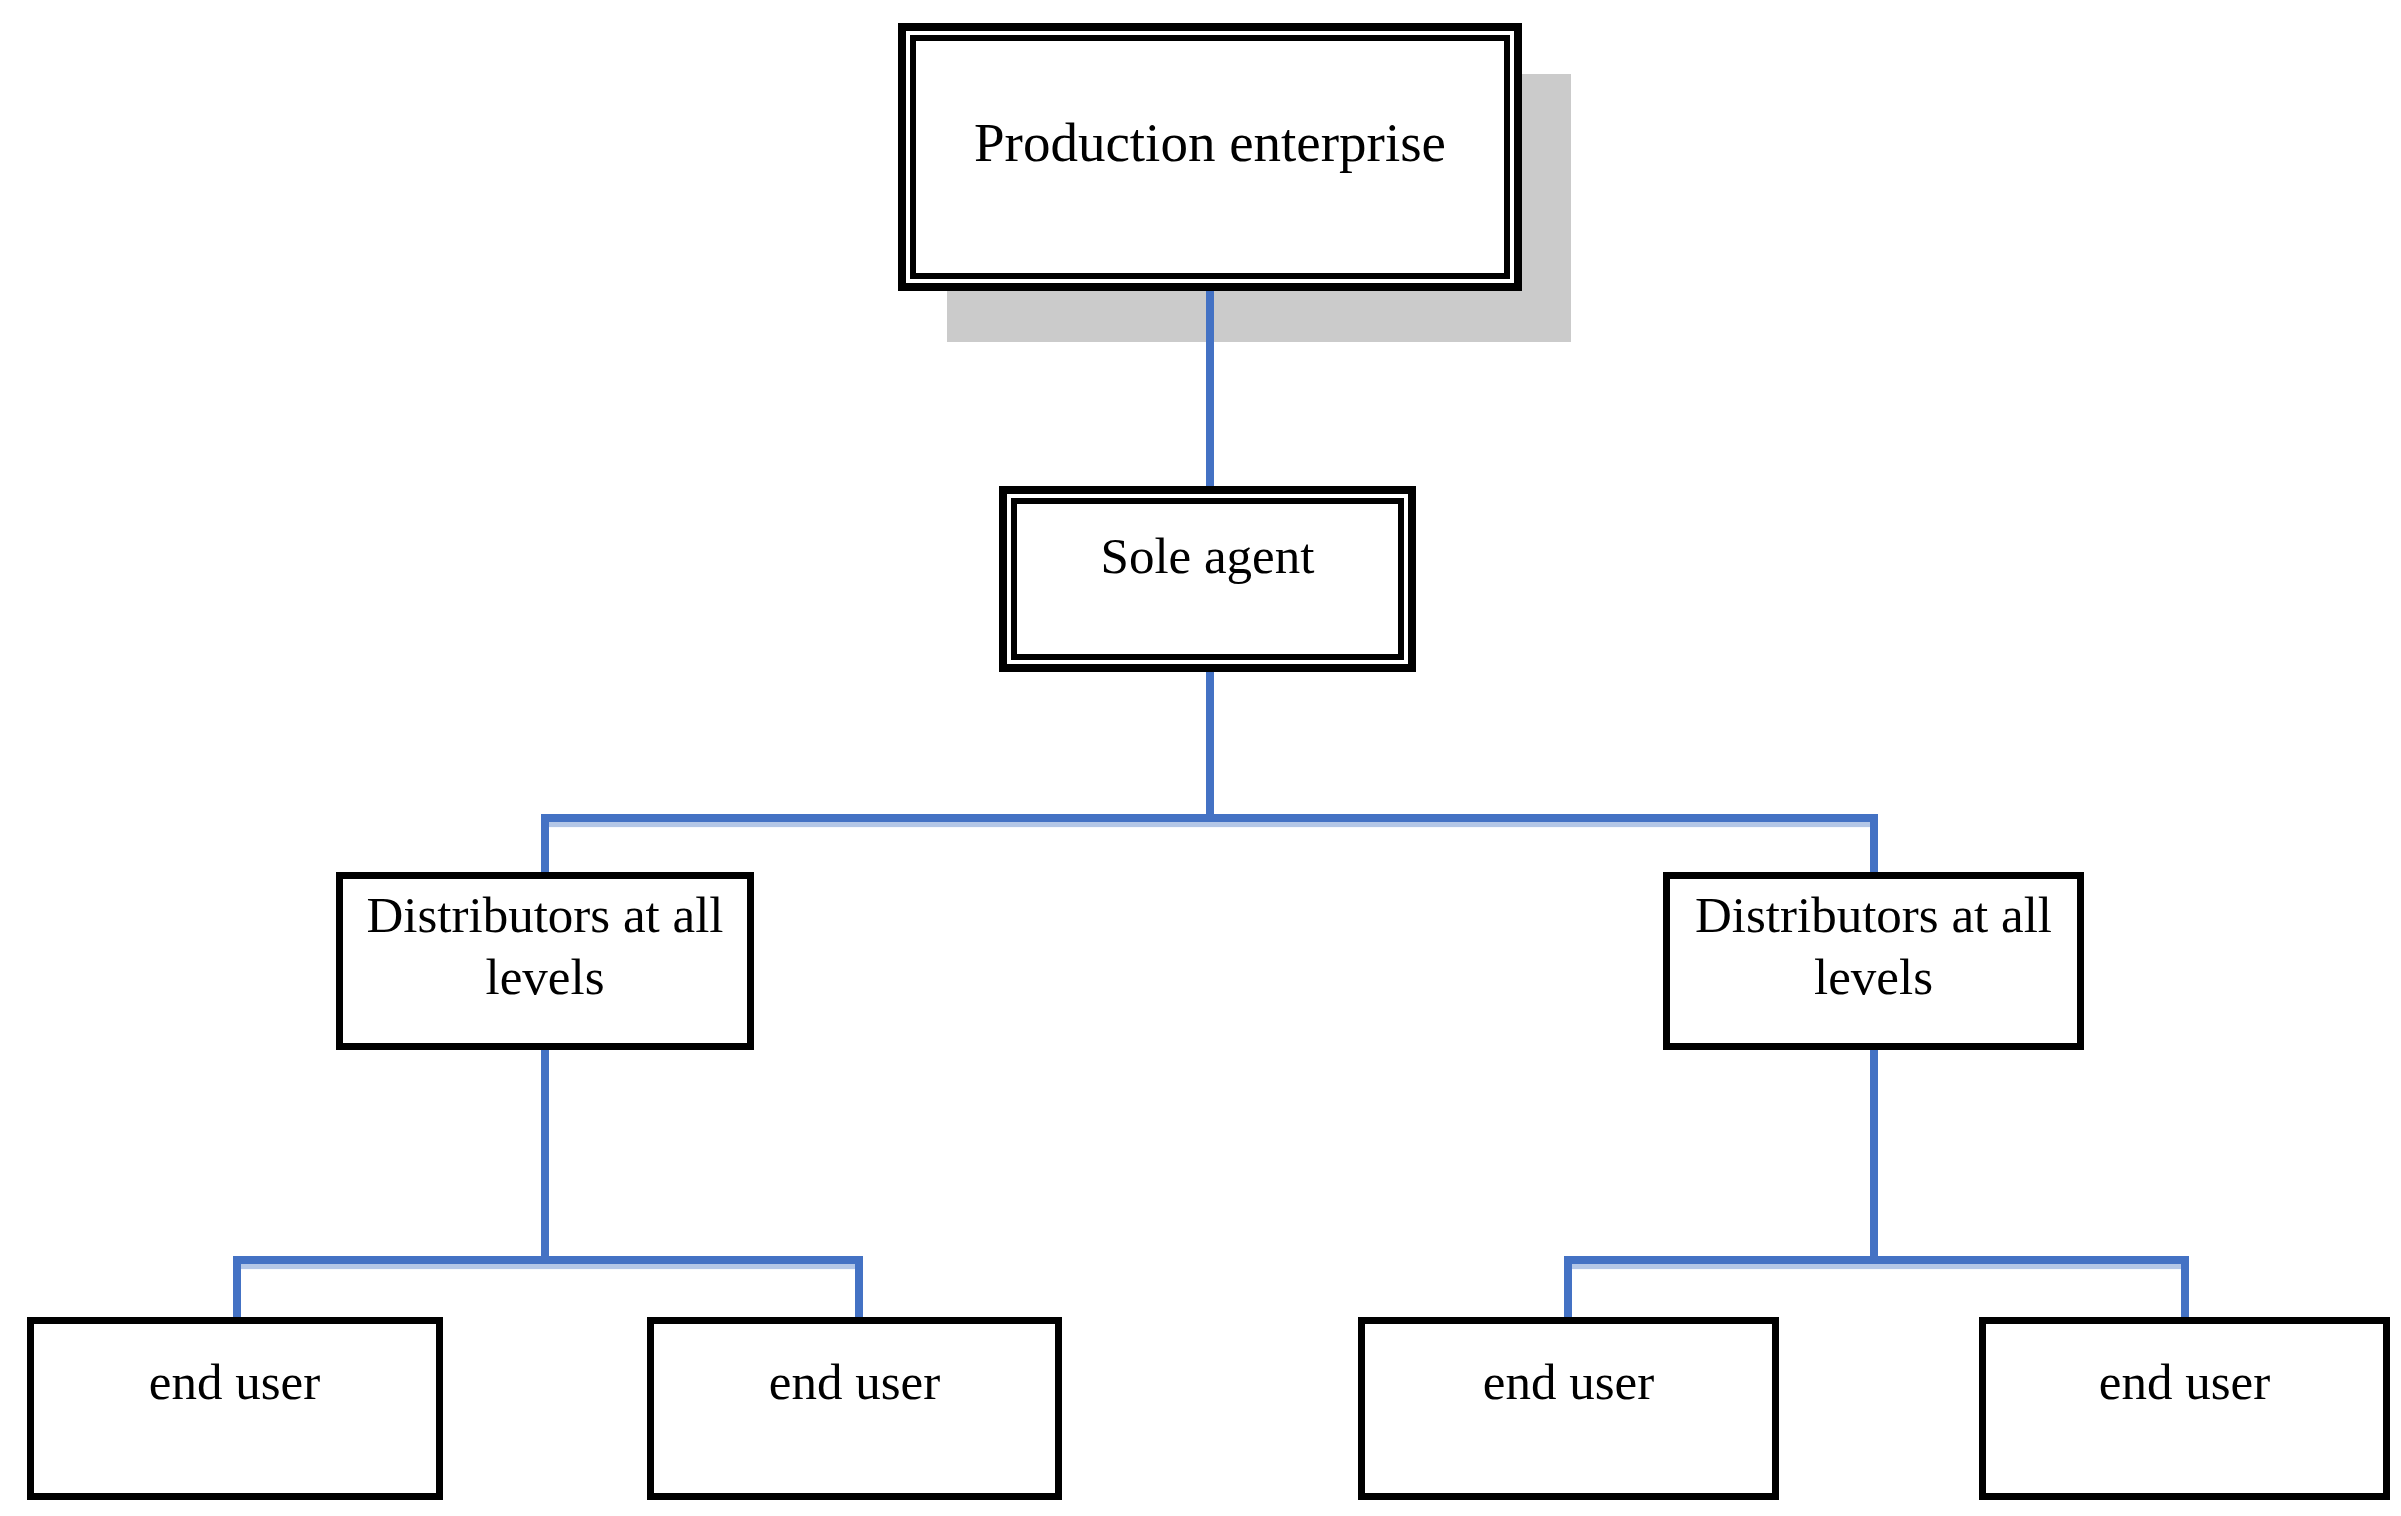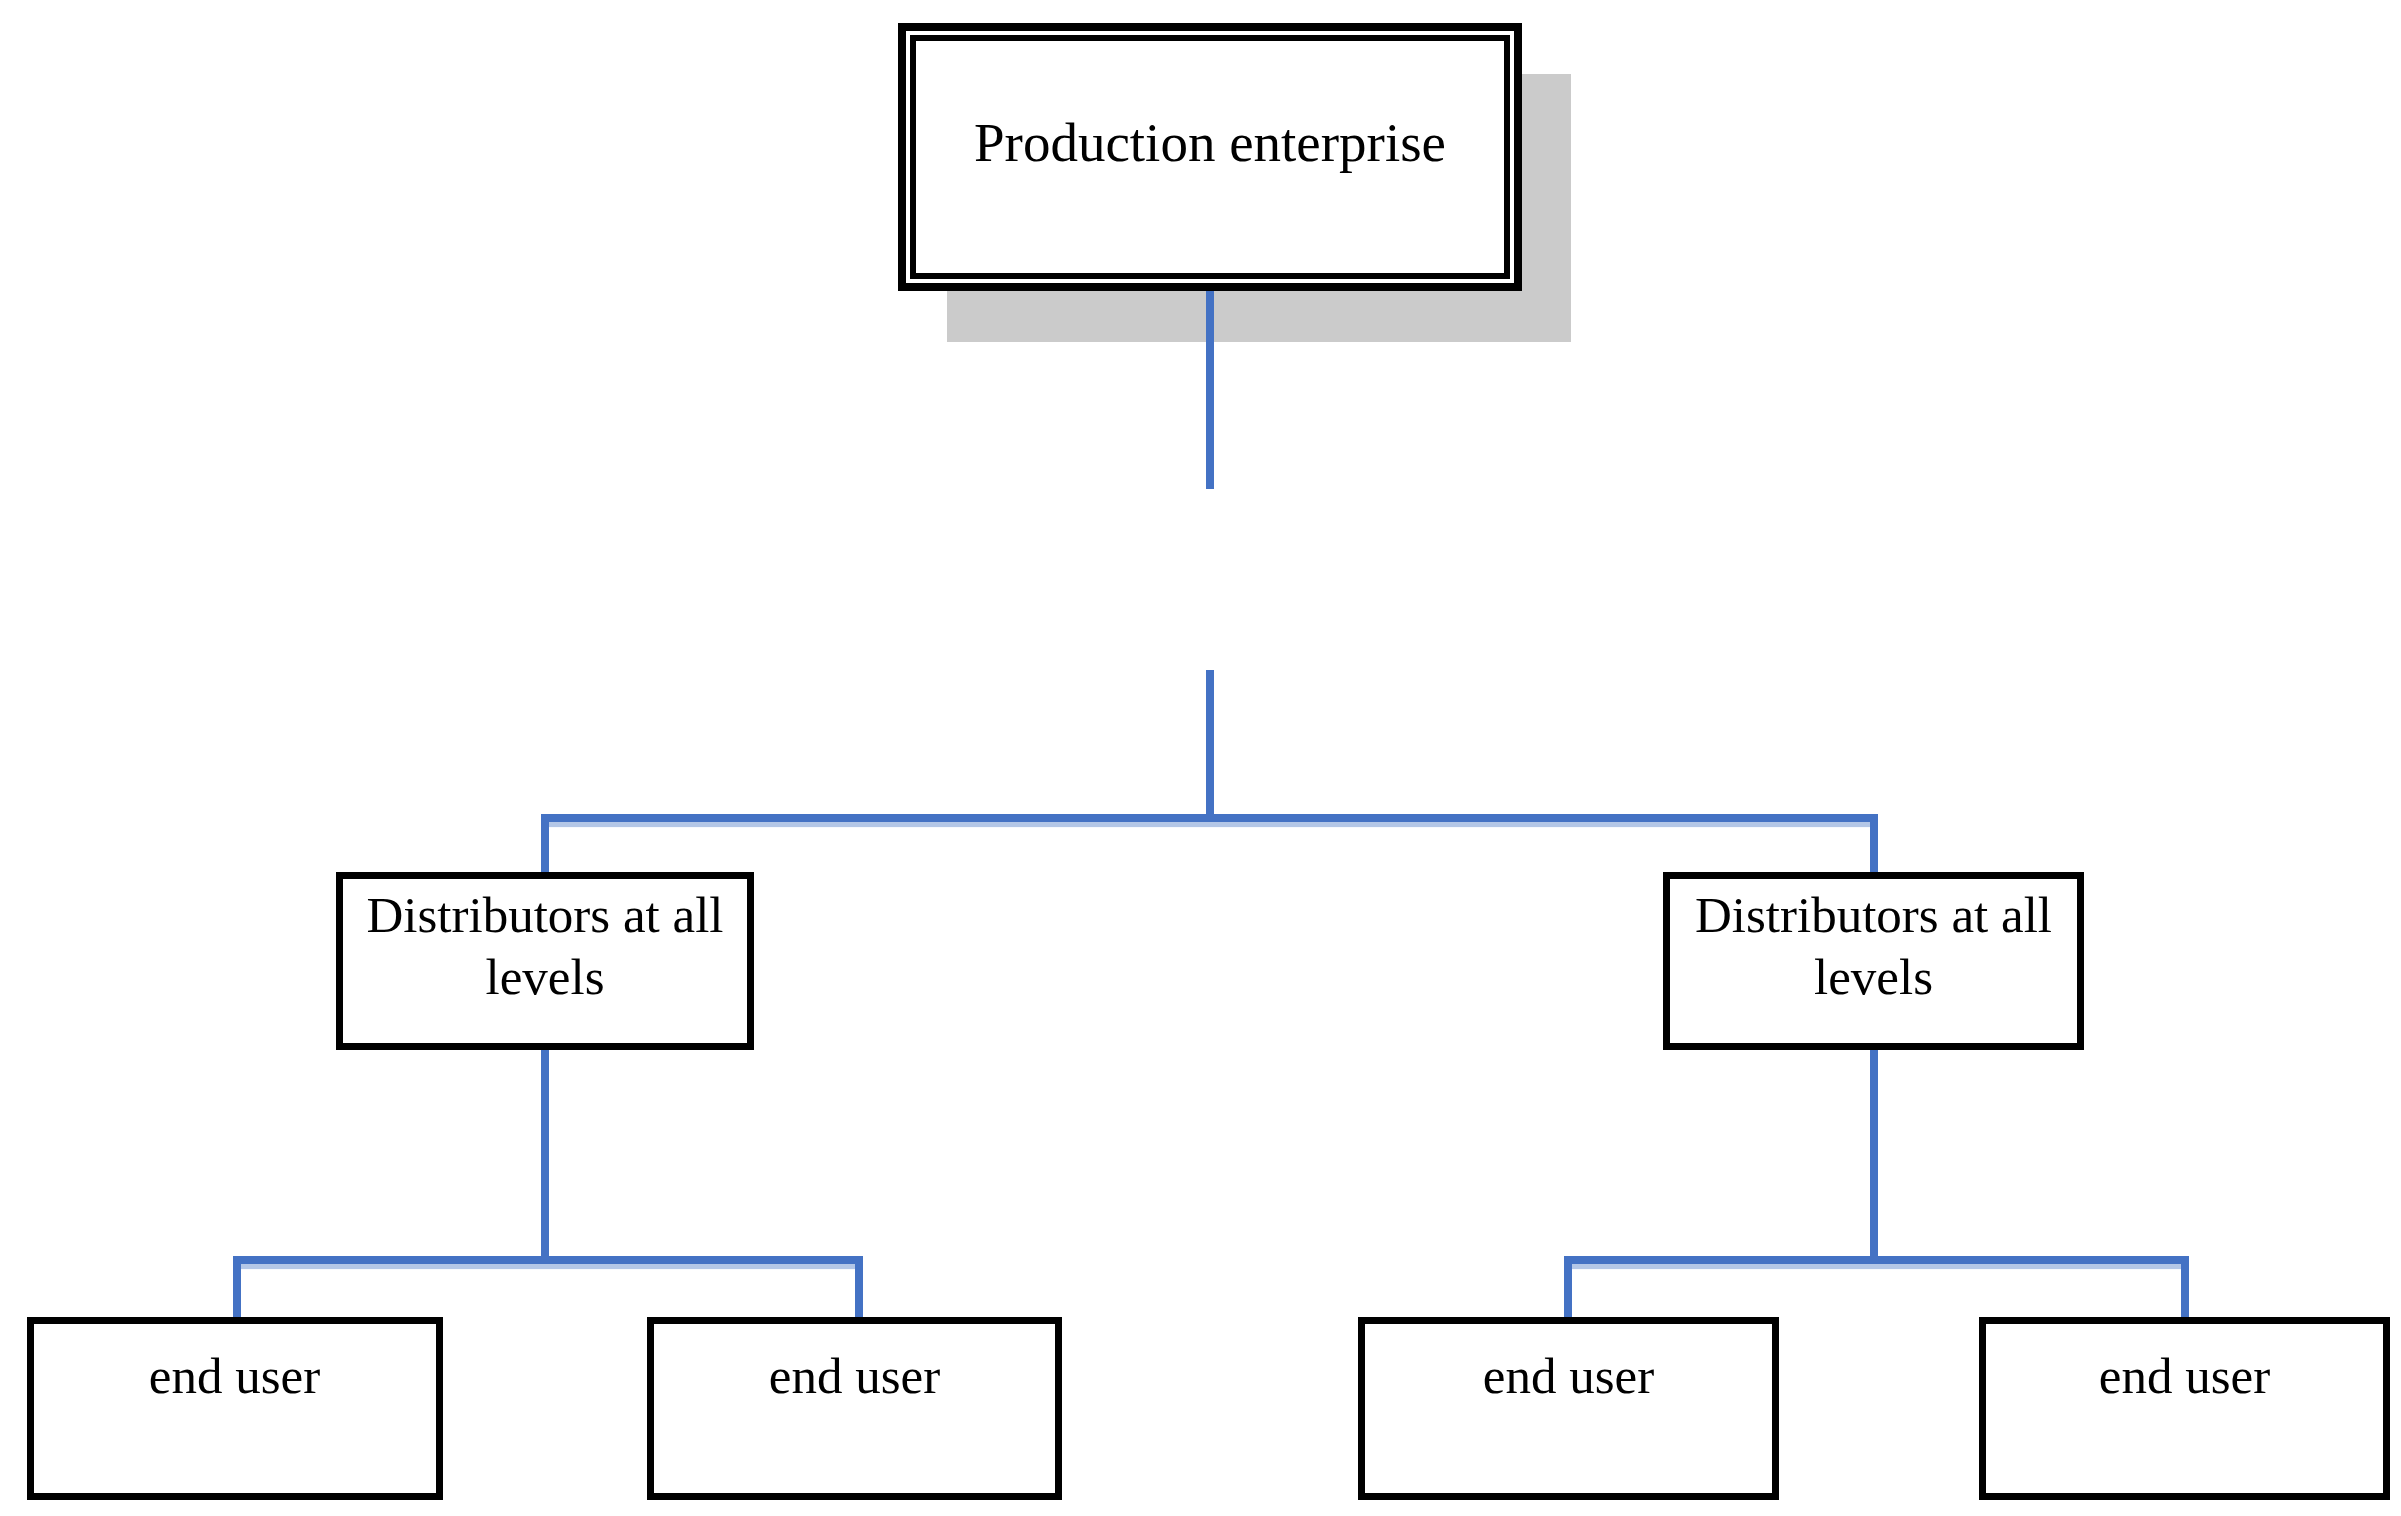--- a/index.html
+++ b/index.html
@@ -30,21 +30,21 @@
     background: #ffffff;
   }
   .label {
     display: block;
     font-size: 51px;
     line-height: 1.22;
   }
   .n-production .label { font-size: 55px; padding-top: 68px; }
   .n-sole .label       { padding-top: 20.5px; }
   .n-dist .label       { padding-top: 5.1px; padding-left: 12px; padding-right: 12px; }
-  .n-eu .label         { padding-top: 21px; }
+  .n-eu .label         { padding-top: 27px; }
 
   
   .shadow-rect {
     position: absolute;
     background: var(--shadow, #cbcbcb);
   }
 
   
   .conn {
     position: absolute;
@@ -76,20 +76,25 @@
   <div class="conn h" style="left:1564px; top:1256px; width:624px;"></div>
   <div class="conn v" style="left:1564px; top:1256px; height:68px;"></div>
   <div class="conn v" style="left:2181px; top:1256px; height:68px;"></div>
 
   <div class="node double n-production" style="left:898px; top:23px; width:624px; height:268px;">
     <div class="inner">
       <span class="label">Production enterprise</span>
     </div>
   </div>
 
+  <div class="node double n-sole" style="left:999px; top:486px; width:417px; height:186px;">
+    <div class="inner">
+      <span class="label">Sole agent</span>
+    </div>
+  </div>
 
   <div class="node single n-dist" style="left:336px; top:872px; width:418px; height:178px;">
     <span class="label">Distributors at all levels</span>
   </div>
 
   <div class="node single n-dist" style="left:1663px; top:872px; width:421px; height:178px;">
     <span class="label">Distributors at all levels</span>
   </div>
 
   <div class="node single n-eu" style="left:26.5px; top:1317px; width:416px; height:183px;">

